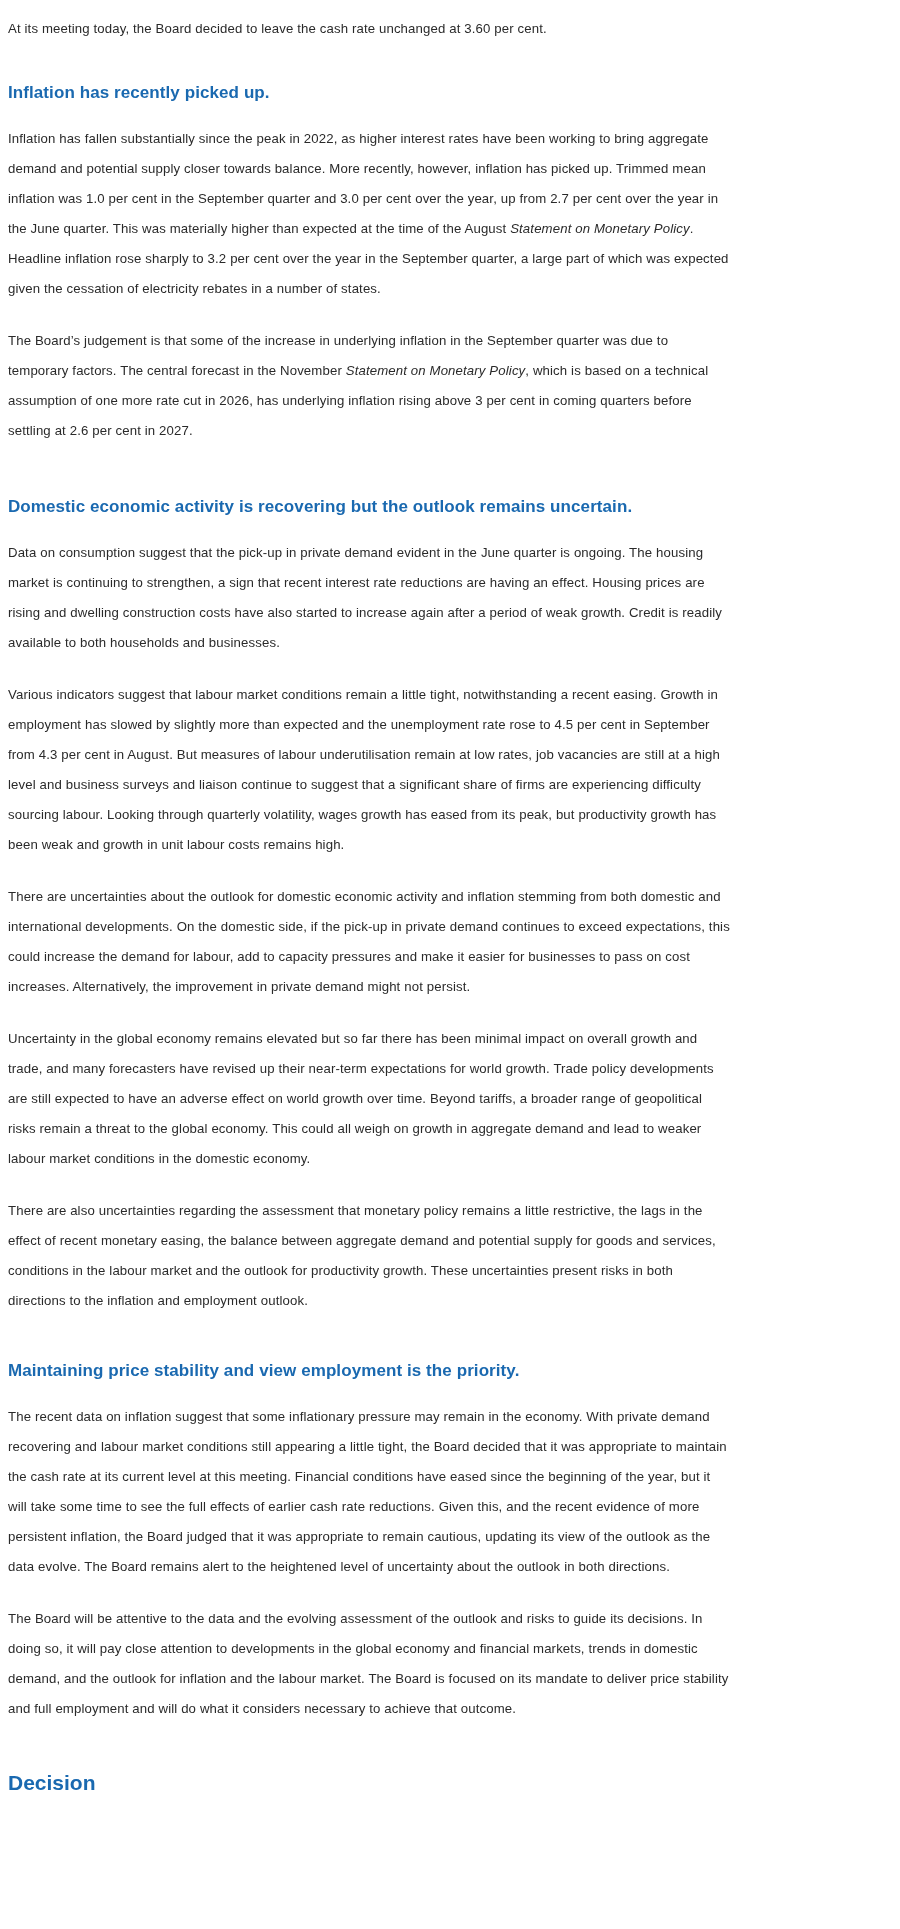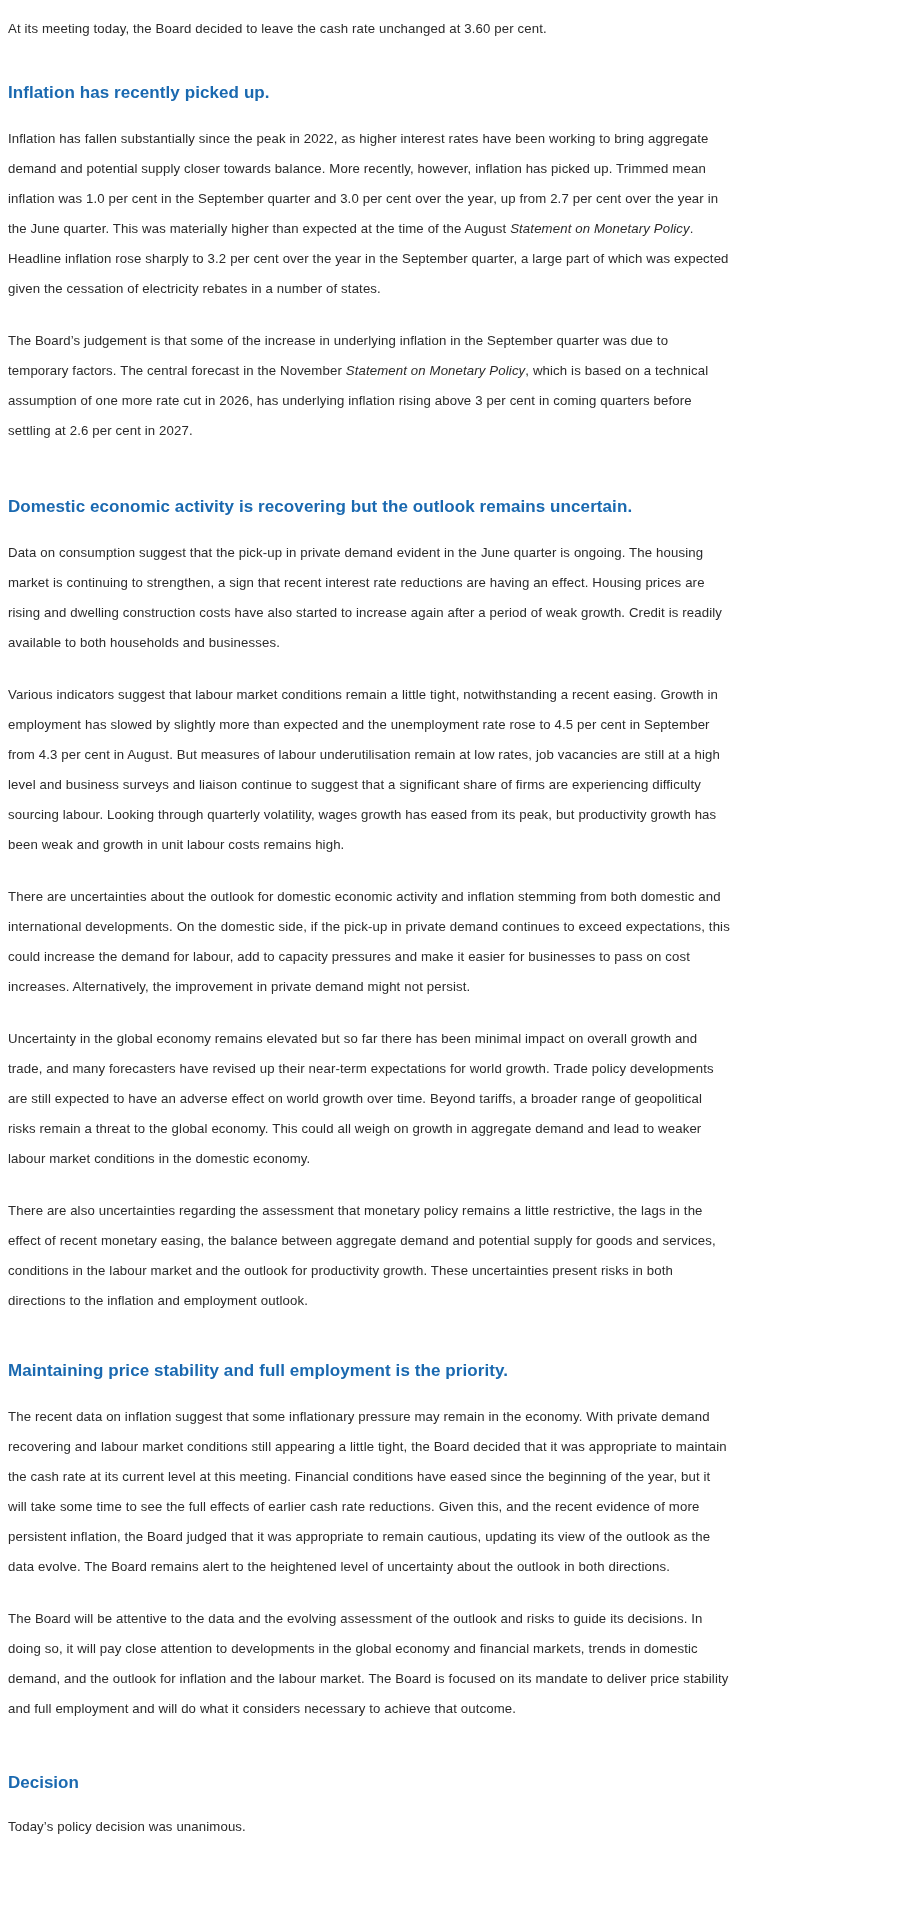--- a/index.html
+++ b/index.html
@@ -38,21 +38,21 @@
   h2.section-heading {
     font-size: 17px;
     line-height: 30px;
     font-weight: bold;
     color: #1a69b0;
     margin: 0 0 16px 0;
     max-width: 660px;
     letter-spacing: 0.005em;
   }
   h2.decision-heading {
-    font-size: 17px;
+    font-size: 21px;
     line-height: 30px;
     font-weight: bold;
     color: #1a69b0;
     margin: 0 0 14px 0;
   }
   .section {
     margin-top: 0;
   }
   .spacer-xs { height: 12px; }
   em.pub-title {
@@ -89,26 +89,25 @@
     <p class="body-text">Data on consumption suggest that the pick-up in private demand evident in the June quarter is ongoing. The housing market is continuing to strengthen, a sign that recent interest rate reductions are having an effect. Housing prices are rising and dwelling construction costs have also started to increase again after a period of weak growth. Credit is readily available to both households and businesses.</p>
     <p class="body-text">Various indicators suggest that labour market conditions remain a little tight, notwithstanding a recent easing. Growth in employment has slowed by slightly more than expected and the unemployment rate rose to 4.5 per cent in September from 4.3 per cent in August. But measures of labour underutilisation remain at low rates, job vacancies are still at a high level and business surveys and liaison continue to suggest that a significant share of firms are experiencing difficulty sourcing labour. Looking through quarterly volatility, wages growth has eased from its peak, but productivity growth has been weak and growth in unit labour costs remains high.</p>
     <p class="body-text">There are uncertainties about the outlook for domestic economic activity and inflation stemming from both domestic and international developments. On the domestic side, if the pick-up in private demand continues to exceed expectations, this could increase the demand for labour, add to capacity pressures and make it easier for businesses to pass on cost increases. Alternatively, the improvement in private demand might not persist.</p>
     <p class="body-text">Uncertainty in the global economy remains elevated but so far there has been minimal impact on overall growth and trade, and many forecasters have revised up their near-term expectations for world growth. Trade policy developments are still expected to have an adverse effect on world growth over time. Beyond tariffs, a broader range of geopolitical risks remain a threat to the global economy. This could all weigh on growth in aggregate demand and lead to weaker labour market conditions in the domestic economy.</p>
     <p class="body-text">There are also uncertainties regarding the assessment that monetary policy remains a little restrictive, the lags in the effect of recent monetary easing, the balance between aggregate demand and potential supply for goods and services, conditions in the labour market and the outlook for productivity growth. These uncertainties present risks in both directions to the inflation and employment outlook.</p>
   </div>
 
   <div class="heading-block-3"></div>
 
   <div class="section">
-    <h2 class="section-heading">Maintaining price stability and full employment is the priority.</h2>
+    <h2 class="section-heading">Maintaining price stability and view employment is the priority.</h2>
 
     <p class="body-text">The recent data on inflation suggest that some inflationary pressure may remain in the economy. With private demand recovering and labour market conditions still appearing a little tight, the Board decided that it was appropriate to maintain the cash rate at its current level at this meeting. Financial conditions have eased since the beginning of the year, but it will take some time to see the full effects of earlier cash rate reductions. Given this, and the recent evidence of more persistent inflation, the Board judged that it was appropriate to remain cautious, updating its view of the outlook as the data evolve. The Board remains alert to the heightened level of uncertainty about the outlook in both directions.</p>
     <p class="body-text">The Board will be attentive to the data and the evolving assessment of the outlook and risks to guide its decisions. In doing so, it will pay close attention to developments in the global economy and financial markets, trends in domestic demand, and the outlook for inflation and the labour market. The Board is focused on its mandate to deliver price stability and full employment and will do what it considers necessary to achieve that outcome.</p>
   </div>
 
   <div class="heading-block-4"></div>
 
   <div class="section">
     <h2 class="decision-heading">Decision</h2>
-    <p class="body-text tight">Today’s policy decision was unanimous.</p>
   </div>
 
 </div>
 
 </body></html>

